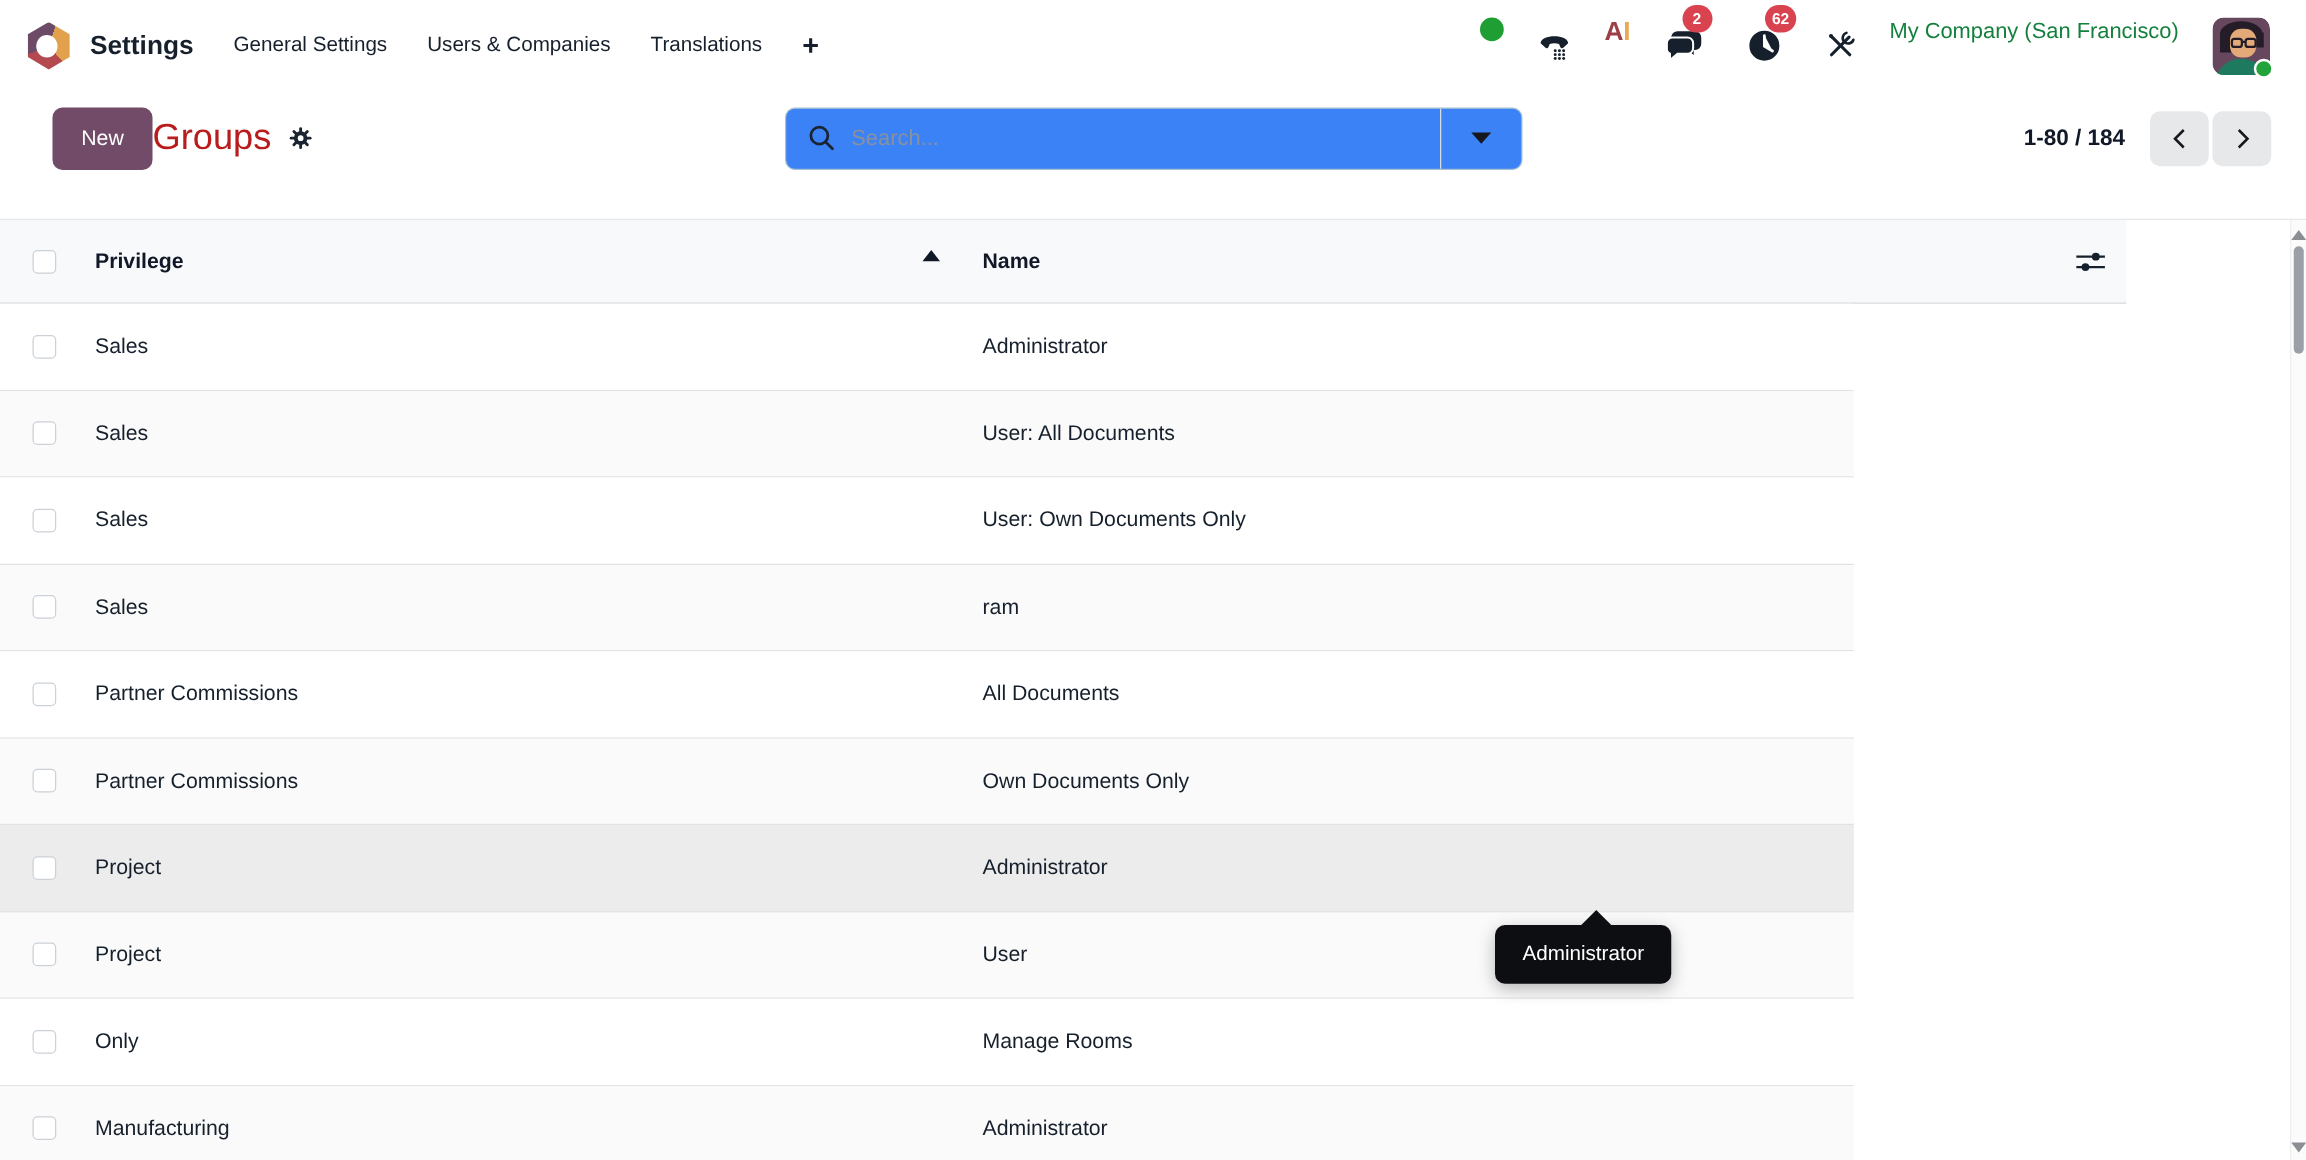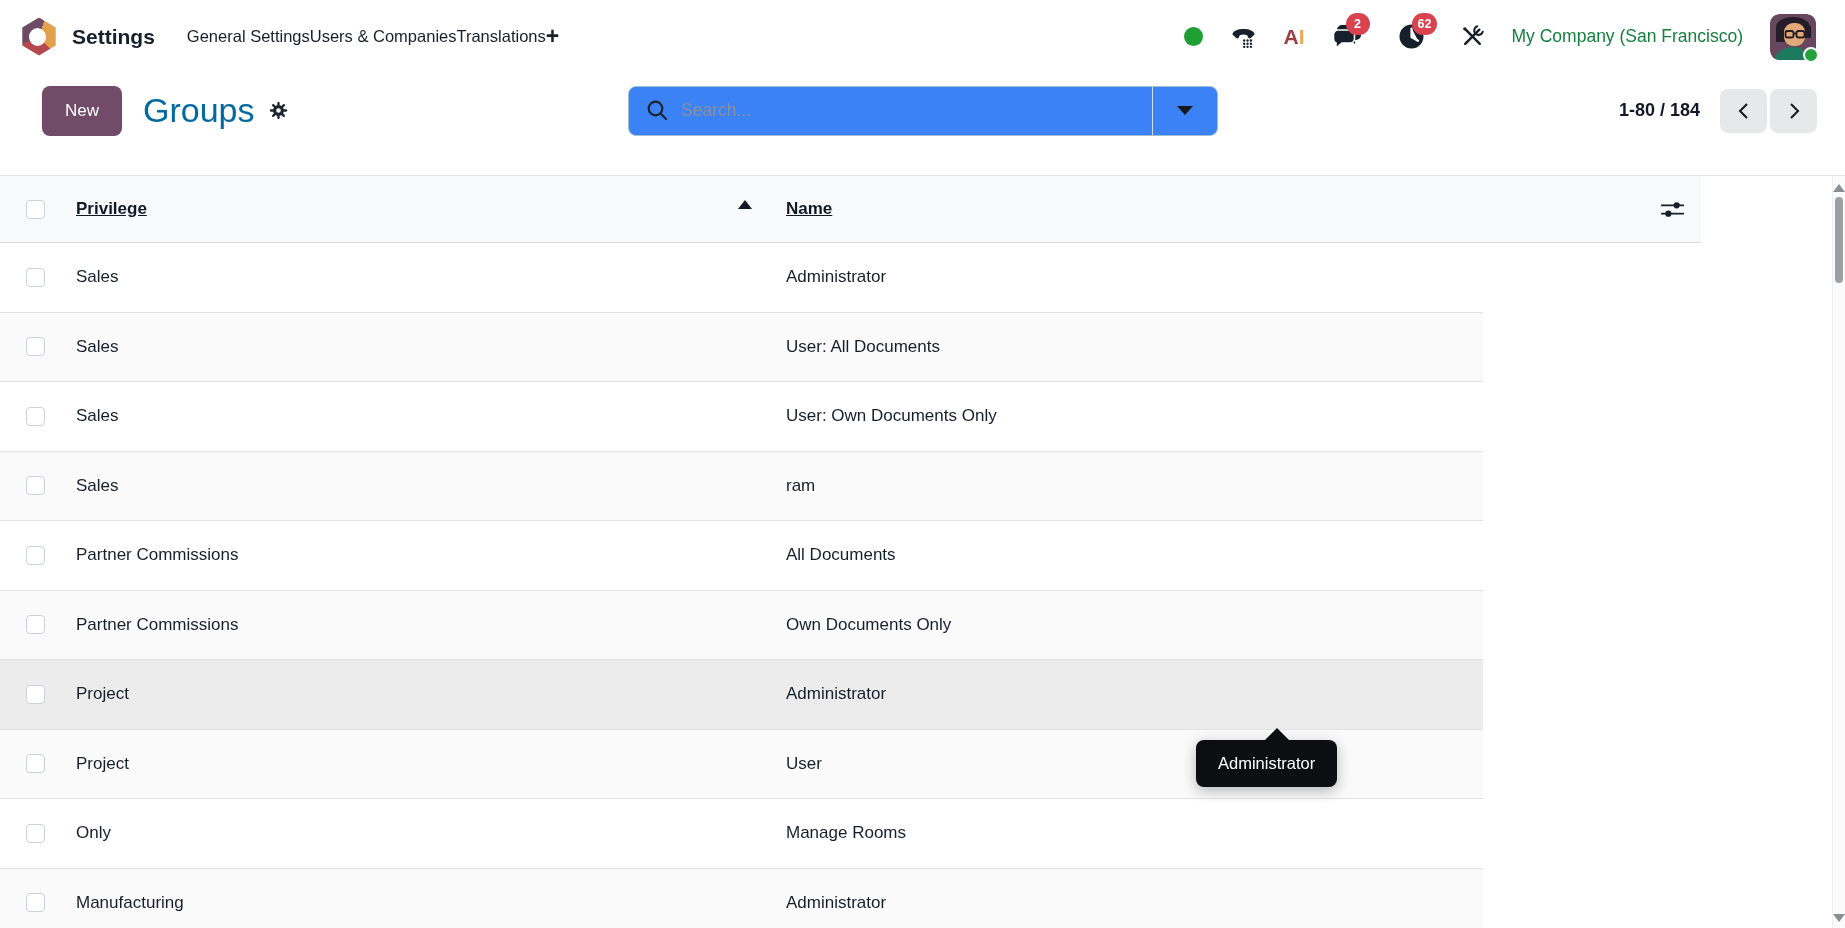--- a/index.html
+++ b/index.html
@@ -10,44 +10,44 @@
   .navbar { height:73px; display:flex; align-items:center; justify-content:space-between;
     padding:0 29px 0 20px; background:#fff; }
   .nav-left { display:flex; align-items:center; gap:32px; }
   .brand { display:flex; align-items:center; gap:14px; }
   .odoo-logo { width:38px; height:38px; position:relative;
     clip-path:polygon(50% 0%, 94% 26%, 94% 74%, 50% 100%, 6% 74%, 6% 26%);
     background:conic-gradient(from 18deg, #e2a24d 0 33%, #b4494f 33% 64%, #6d4a66 64% 100%); }
   .odoo-logo::after { content:""; position:absolute; left:9px; top:10px; width:17px; height:18px;
     border-radius:50%; background:#fff; }
   .app-name { font-size:21px; font-weight:700; color:#16202c; }
-  .menus { display:flex; align-items:center; font-size:16.5px; }
+  .menus { display:flex; align-items:center; gap:32px; font-size:16.5px; }
   .menus a { color:#16202c; text-decoration:none; cursor:pointer; }
   .plus-glyph { font-size:23px; font-weight:700; line-height:1; cursor:pointer; }
 
-  .nav-right { display:flex; align-items:center; gap:27px; }
+  .nav-right { display:flex; gap:27px; }
   .presence-dot { width:19px; height:19px; border-radius:50%; background:#1f9e34; display:inline-block; }
   .sys-icon { display:flex; align-items:center; cursor:pointer; }
   .ai-mark { font-size:21px; font-weight:800; letter-spacing:0; cursor:pointer; }
   .ai-a { color:#9c4046; } .ai-i { color:#eaa953; }
   .badge-wrap { position:relative; margin-right:8px; }
   .badge { position:absolute; top:-10px; left:14px; min-width:24px; height:22px; padding:0 6px;
     background:#d9434f; color:#fff; font-size:12.5px; font-weight:700; border-radius:12px;
     display:flex; align-items:center; justify-content:center; }
   .company-name { font-size:17.5px; color:#15803d; cursor:pointer; white-space:nowrap; }
   .avatar { position:relative; width:46px; height:46px; cursor:pointer; }
   .avatar svg { border-radius:9px; display:block; }
   .avatar-status { position:absolute; right:-3px; bottom:-3px; width:16px; height:16px;
     border-radius:50%; background:#23a43b; border:2.5px solid #fff; }
 
   
   .control-panel { position:relative; height:75px; display:flex; align-items:center; padding-left:42px; }
   .btn-new { height:50px; padding:0 23px; background:#714B67; color:#fff; border:none;
     border-radius:8px; font-size:17px; font-weight:500; font-family:inherit; cursor:pointer; }
-  .page-title { font-size:34px; font-weight:500; color:#0369a1; margin-left:21px; }
+  .page-title { font-size:29px; font-weight:500; color:#b91c1c; }
   .gear-btn { margin-left:13px; display:flex; align-items:center; cursor:pointer; }
 
   .searchbar { position:absolute; left:628px; top:50%; transform:translateY(-50%);
     width:590px; height:50px; border:1px solid #a3c0d0; border-radius:8px;
     display:flex; align-items:center; background:#3b82f6; }
   .search-icon { margin-left:17px; display:flex; }
   .search-input { flex:1; height:100%; border:none; outline:none; font-size:17.5px;
     padding-left:12px; font-family:inherit; color:#16202c; background:transparent; }
   .search-input::placeholder { color:#8a919c; }
   .search-divider { width:1px; align-self:stretch; background:#d8dde2; }
@@ -58,21 +58,21 @@
   .pager { position:absolute; right:28px; top:50%; transform:translateY(-50%);
     display:flex; align-items:center; gap:20px;font-weight:bold; }
   .pager-text { font-size:18px; color:#111827; }
   .pager-btns { display:flex; gap:3px; }
   .pager-btn { width:47px; height:44px; background:#e6e8ea; border:none; border-radius:8px;
     display:flex; align-items:center; justify-content:center; cursor:pointer; }
 
   
   .list-view { position:absolute; left:0; top:175px; width:1845px; border-top:1px solid #e5e7eb; }
   .thead { width:1701px; height:67px; background:#f8f9fa; border-bottom:1px solid #d7dade;
-    display:flex; align-items:center; font-weight:700; font-size:17px; color:#111827;text-decoration:underline; }
+    display:flex; align-items:center; font-weight:700; font-size:17px; color:#111827; }
   .row { width:1483px; height:69.5px; display:flex; align-items:center; font-size:17px;
     border-bottom:1px solid #e0e2e6; background:#fff; cursor:pointer; }
   .row-stripe { background:#fafafa; }
   .row-hover { background:#ececec; }
   .col-check { width:66px; padding-left:26px; display:flex; align-items:center; }
   .checkbox { width:19px; height:19px; border:1px solid #ccd1d8; border-radius:4px; background:#fff; cursor:pointer; }
   .col-priv { width:704px; padding-left:10px; position:relative; display:flex; align-items:center; }
   .sort-asc { position:absolute; right:18px; top:50%; margin-top:-9px; width:0; height:0;
     border-left:7px solid transparent; border-right:7px solid transparent; border-bottom:9px solid #111827; }
   .col-name { flex:1; padding-left:16px; display:flex; align-items:center; }

